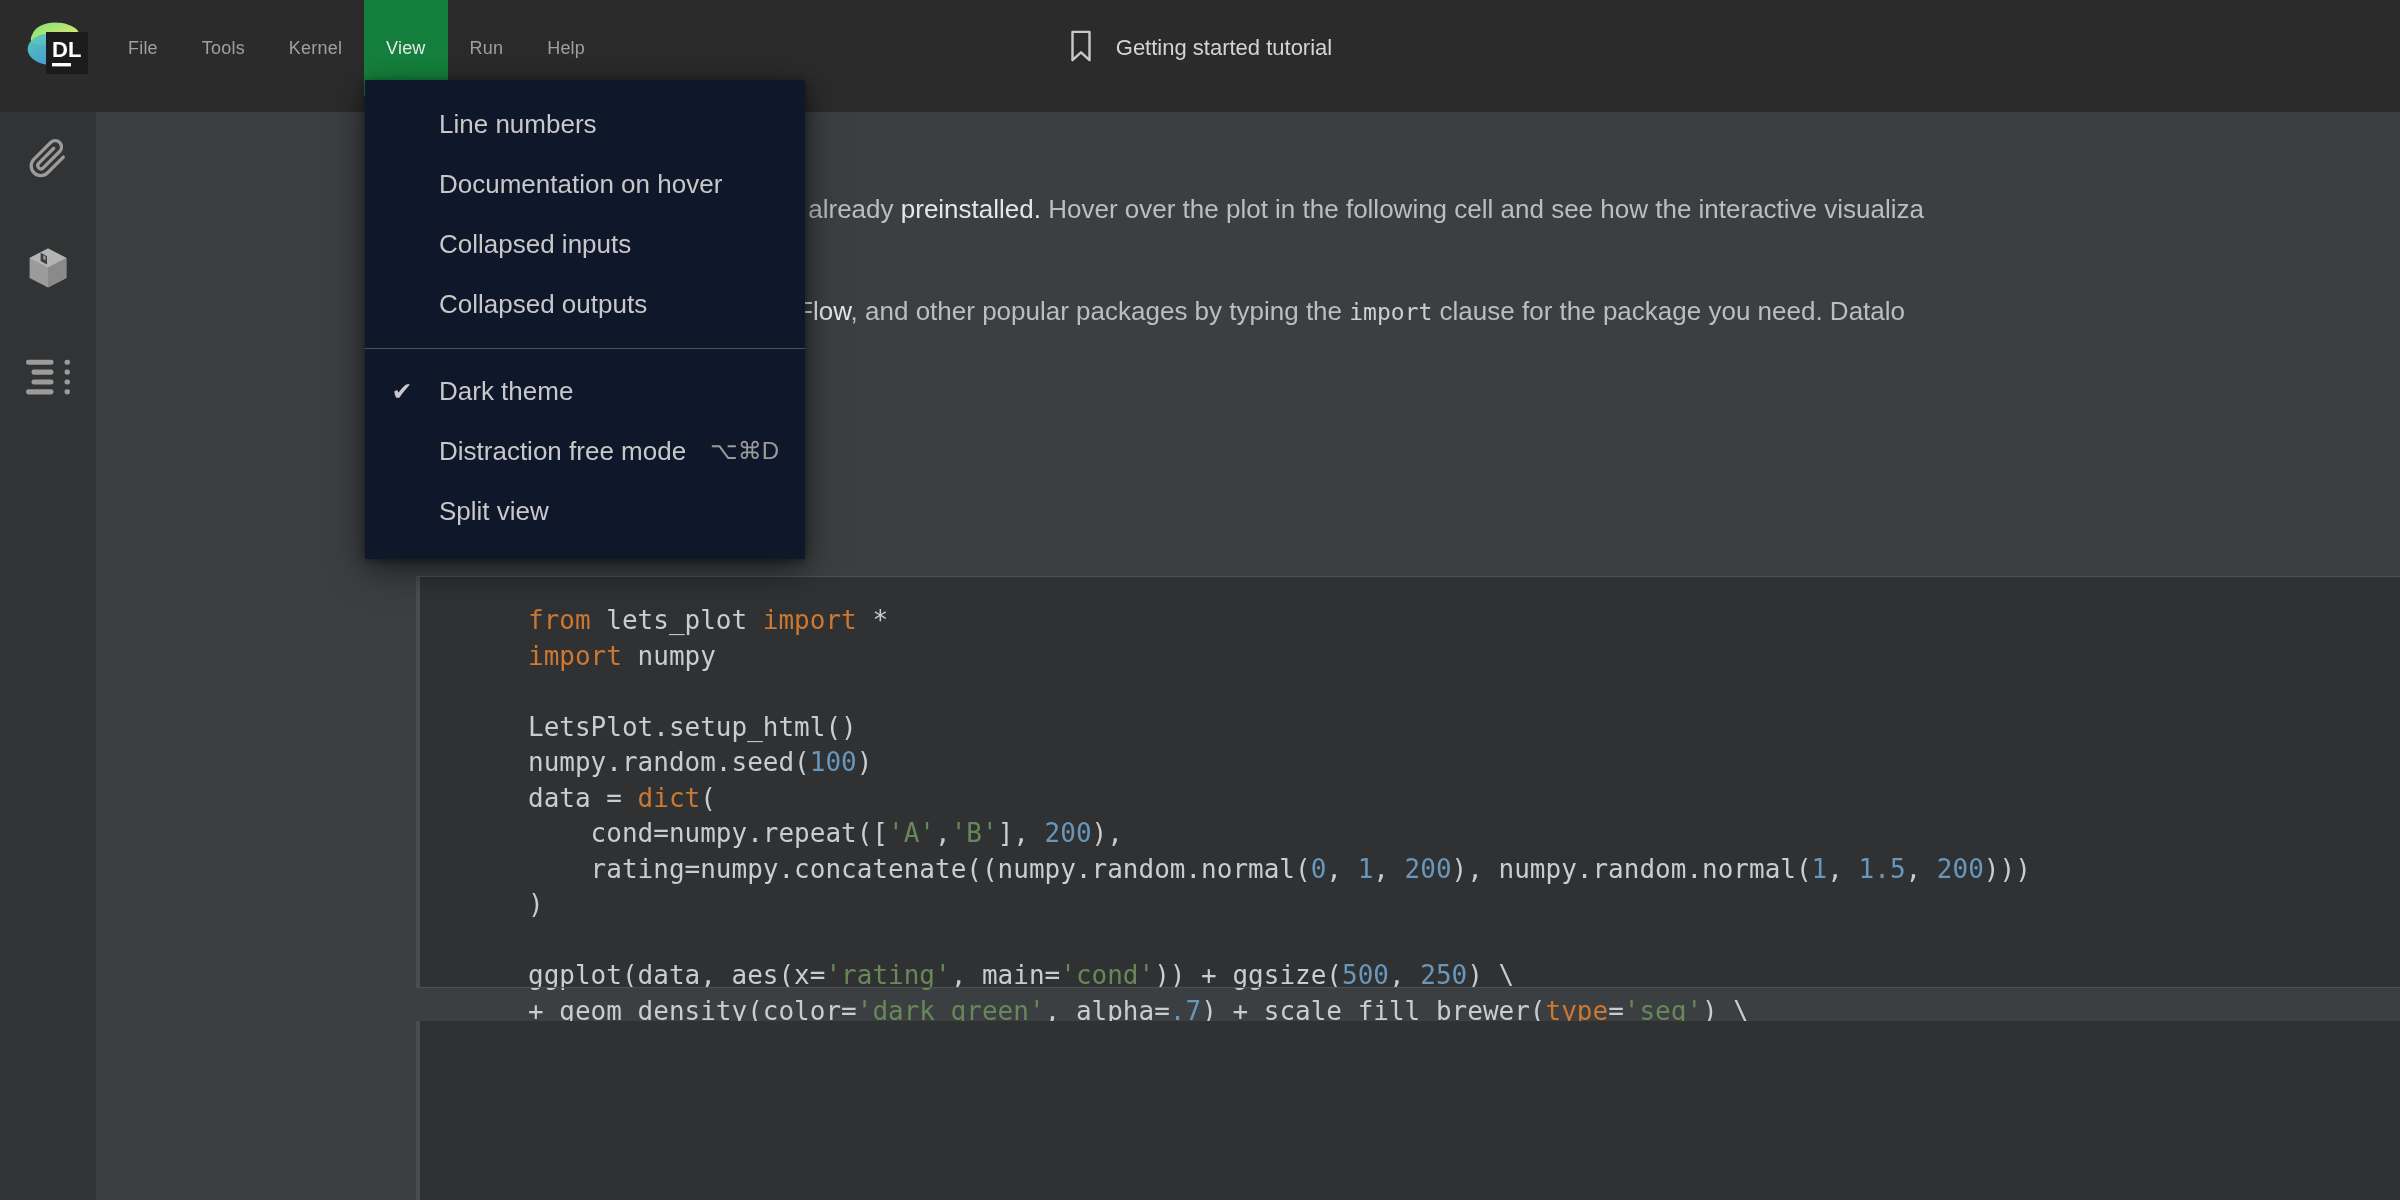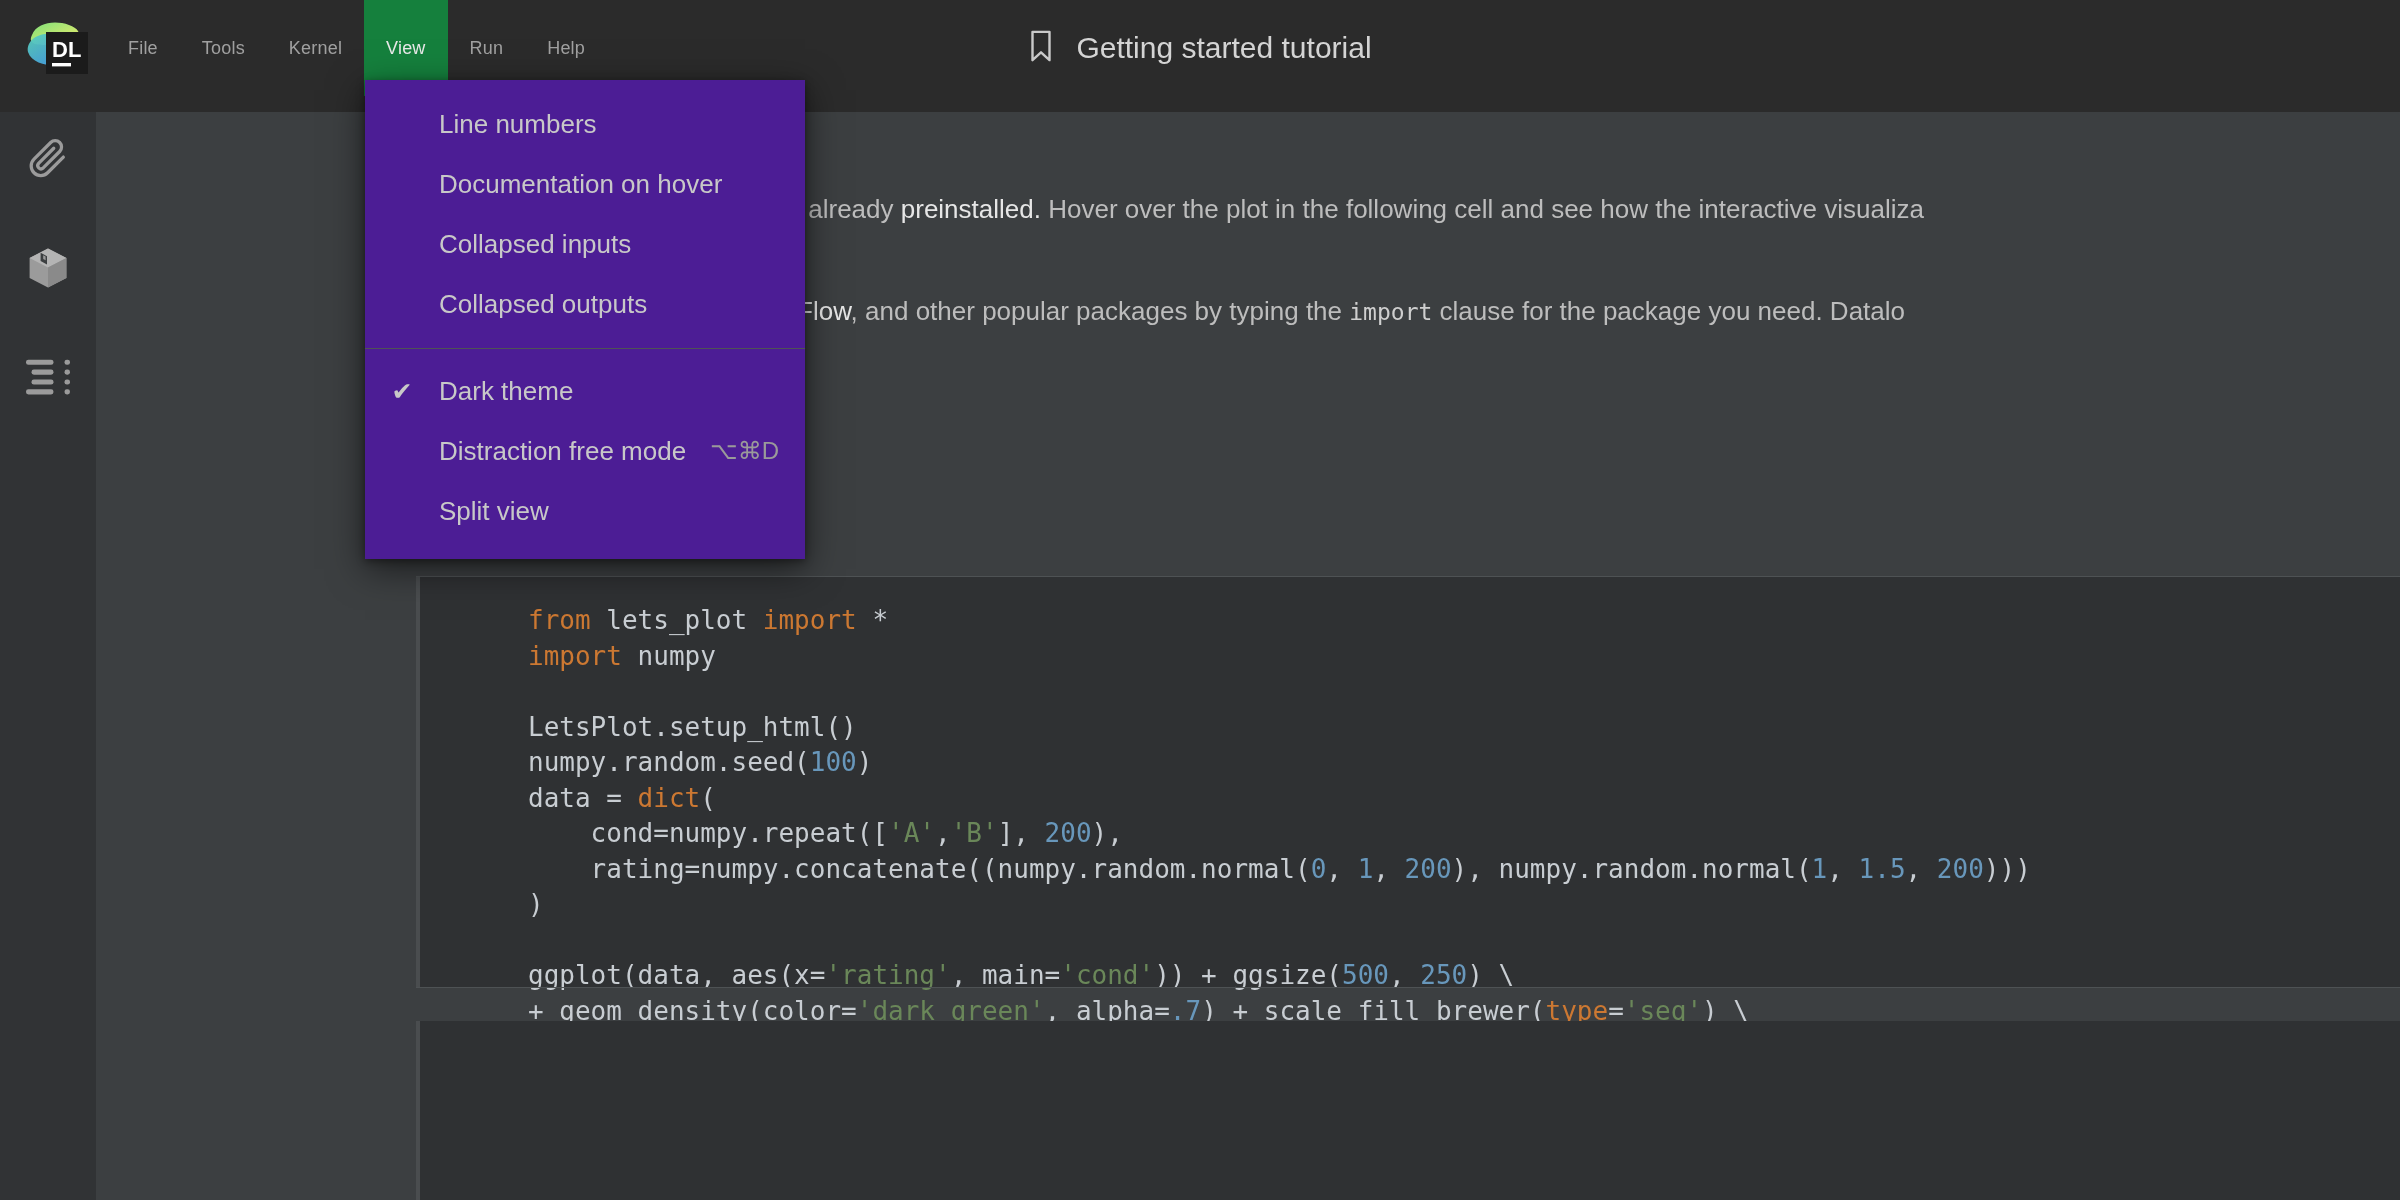--- a/index.html
+++ b/index.html
@@ -22,21 +22,21 @@
     font-size: 18px; color: #a0a0a0; padding: 0 22px; height: 96px;
     display: flex; align-items: center; cursor: default; letter-spacing: .2px;
   }
   .menu-item.active { color: #e8e8e8; background: #15803d; }
 
   .titlewrap {
     position: absolute; left: 0; top: 0; width: 2400px; height: 96px;
     display: flex; align-items: center; justify-content: center; gap: 22px;
     pointer-events: none;
   }
-  .title-text { font-size: 30px; color: #d4d4d4; pointer-events: auto; }
+  .title-text { font-size: 22px; color: #d4d4d4; pointer-events: auto; }
   .bm-icon { pointer-events: auto; display: block; }
 
   
   .rail {
     position: absolute; left: 0; top: 96px; width: 96px; height: 1104px;
     background: #313335; display: flex; flex-direction: column;
     align-items: center; padding-top: 36px; gap: 54px; z-index: 30;
   }
   .rail-btn { width: 56px; height: 56px; display: flex; align-items: center; justify-content: center; }
 
@@ -78,21 +78,21 @@
     color: #c8cdd2; padding-left: 112px; white-space: pre;
   }
   .k  { color: #cc7832; margin-top: 16px; }      
   .n  { color: #6897bb; }      
   .s  { color: #6a8759; }      
   .f  { color: #c8cdd2; }      
 
   
   .dropdown {
     position: absolute; left: 365px; top: 80px; width: 440px;
-    background: #4c1d95; z-index: 60;
+    background: #0f172a; z-index: 60;
     box-shadow: 0 10px 34px rgba(0,0,0,.55), 0 2px 8px rgba(0,0,0,.4);
   }
   .dd-item {
     height: 60px; display: flex; align-items: center;
     padding: 0 26px 0 24px; font-size: 26px; color: #c8c8c8; position: relative;
   }
   .dd-label { margin-left: 24px; }
   .dd-check { width: 26px; display: flex; align-items: center; justify-content: center; color: #c8c8c8; font-size: 25px; }
   .dd-shortcut { margin-left: auto; font-size: 24px; color: #9a9a9a; }
   .dd-sep { height: 1px; background: #4f5355; margin: 14px 0 12px 0; }

